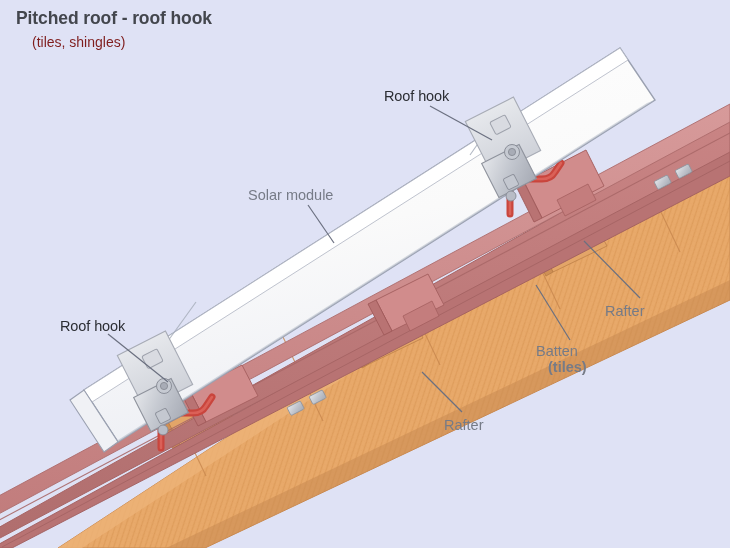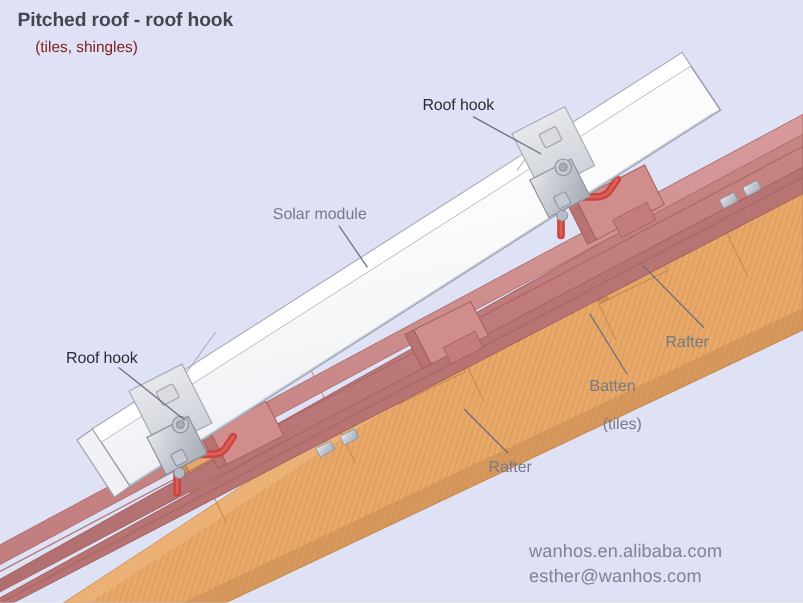--- a/index.html
+++ b/index.html
@@ -50,21 +50,21 @@
   }
   .lbl-plain {
     font-size: 14.5px;
     color: #767b87;
   }
   #lbl-hook-top   { left: 384px; top: 88px; }
   #lbl-hook-bot   { left: 60px;  top: 318px; }
   #lbl-solar      { left: 248px; top: 187px; }
   #lbl-rafter     { left: 605px; top: 303px; }
   #lbl-roof1      { left: 536px; top: 343px; }
-  #lbl-roof2      { left: 548px; top: 378px; }
+  #lbl-roof2      { left: 548px; top: 359px; font-weight: bold; }
   #lbl-batten     { left: 444px; top: 417px; }
   .wm {
     font-size: 16.5px;
     color: #7f838f;
     letter-spacing: 0.1px;
   }
   #wm-1 { left: 481px; top: 492px; }
   #wm-2 { left: 481px; top: 515px; }
 </style>
 </head>
@@ -270,16 +270,14 @@
 
   <div class="txt lbl-bold" id="lbl-hook-top">Roof hook</div>
   <div class="txt lbl-bold" id="lbl-hook-bot">Roof hook</div>
 
   <div class="txt lbl-plain" id="lbl-solar">Solar module</div>
   <div class="txt lbl-plain" id="lbl-rafter">Rafter</div>
   <div class="txt lbl-plain" id="lbl-roof1">Batten</div>
   <div class="txt lbl-plain" id="lbl-roof2">(tiles)</div>
   <div class="txt lbl-plain" id="lbl-batten">Rafter</div>
 
-  <div class="txt wm" id="wm-1">wanhos.en.alibaba.com</div>
-  <div class="txt wm" id="wm-2">esther@wanhos.com</div>
 
 </div>
 
 </body></html>

